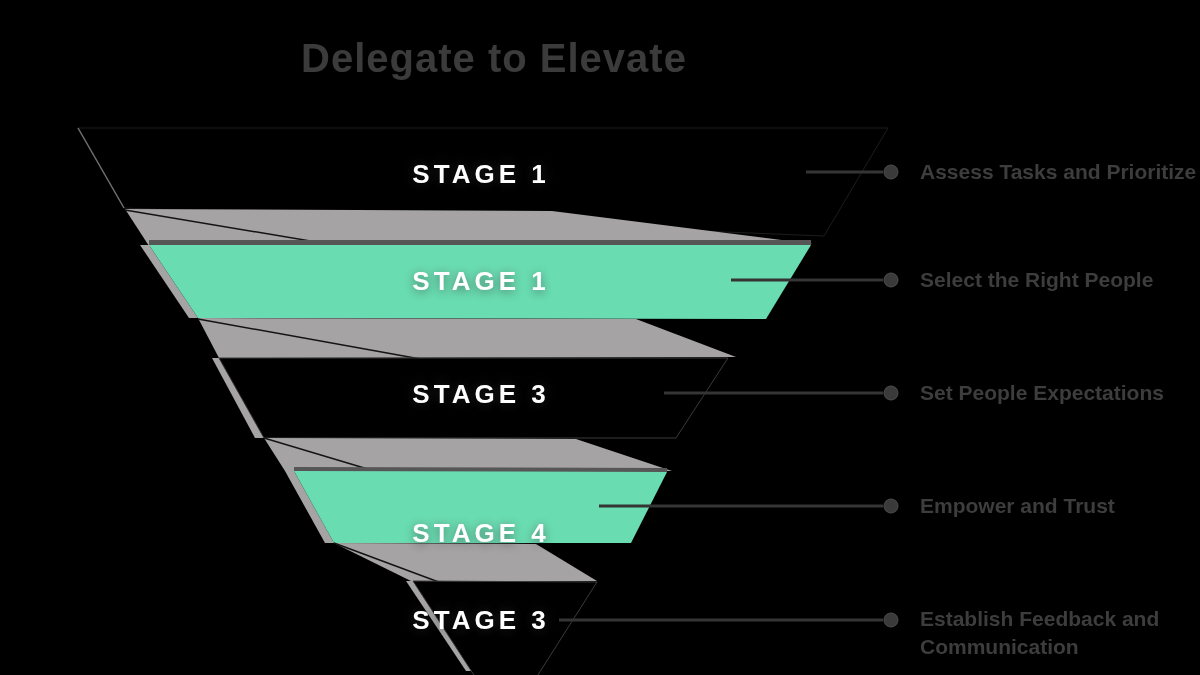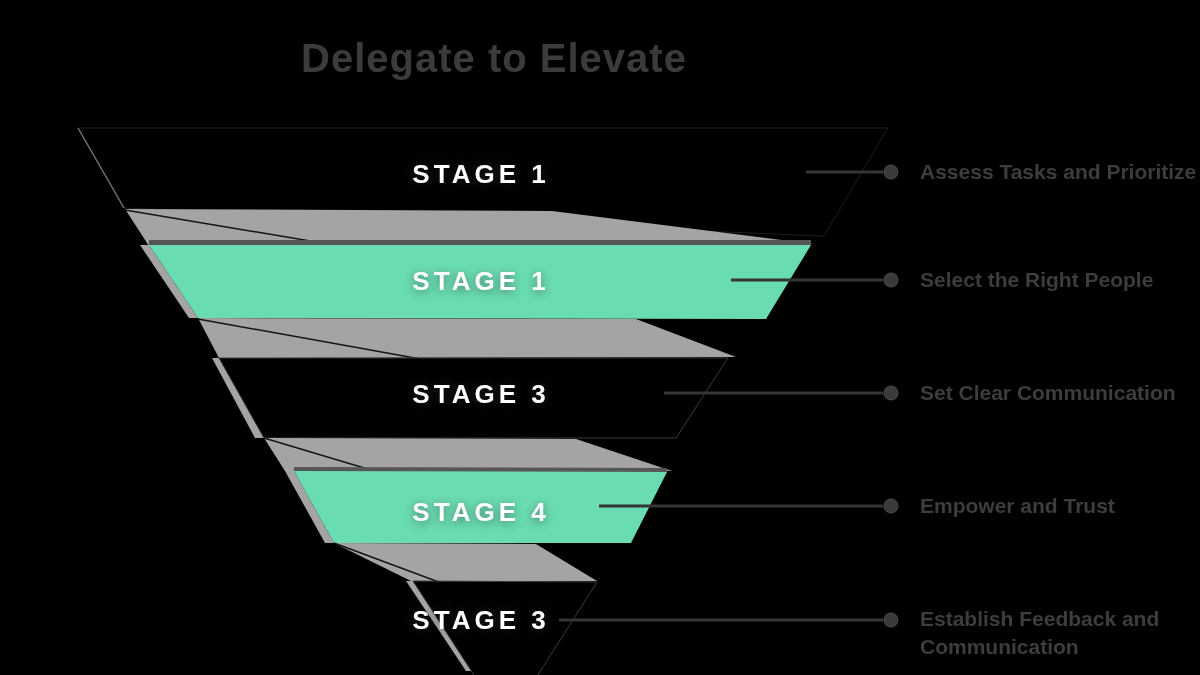--- a/index.html
+++ b/index.html
@@ -87,22 +87,22 @@
 
     <line x1="523" y1="620" x2="847" y2="620" style="stroke:var(--connector);stroke-width:3"></line>
     <circle cx="855" cy="620" r="7" style="fill:var(--dot);stroke:#4d4d4d;stroke-width:1"></circle>
   </svg>
 
   <div class="title">Delegate to Elevate</div>
 
   <div class="stage-label" style="top:174px">STAGE 1</div>
   <div class="stage-label" style="top:281px">STAGE 1</div>
   <div class="stage-label" style="top:394px">STAGE 3</div>
-  <div class="stage-label" style="top:512px">STAGE 4</div>
+  <div class="stage-label" style="top:533px">STAGE 4</div>
   <div class="stage-label" style="top:620px">STAGE 3</div>
 
   <div class="callout-label" style="top:172px">Assess Tasks and Prioritize</div>
   <div class="callout-label" style="top:280px">Select the Right People</div>
-  <div class="callout-label" style="top:393px">Set Clear Communication</div>
+  <div class="callout-label" style="top:393px">Set People Expectations</div>
   <div class="callout-label" style="top:633px">Establish Feedback and Communication</div>
   <div class="callout-label" style="top:506px">Empower and Trust</div>
 
 </div>
 
 </body></html>

